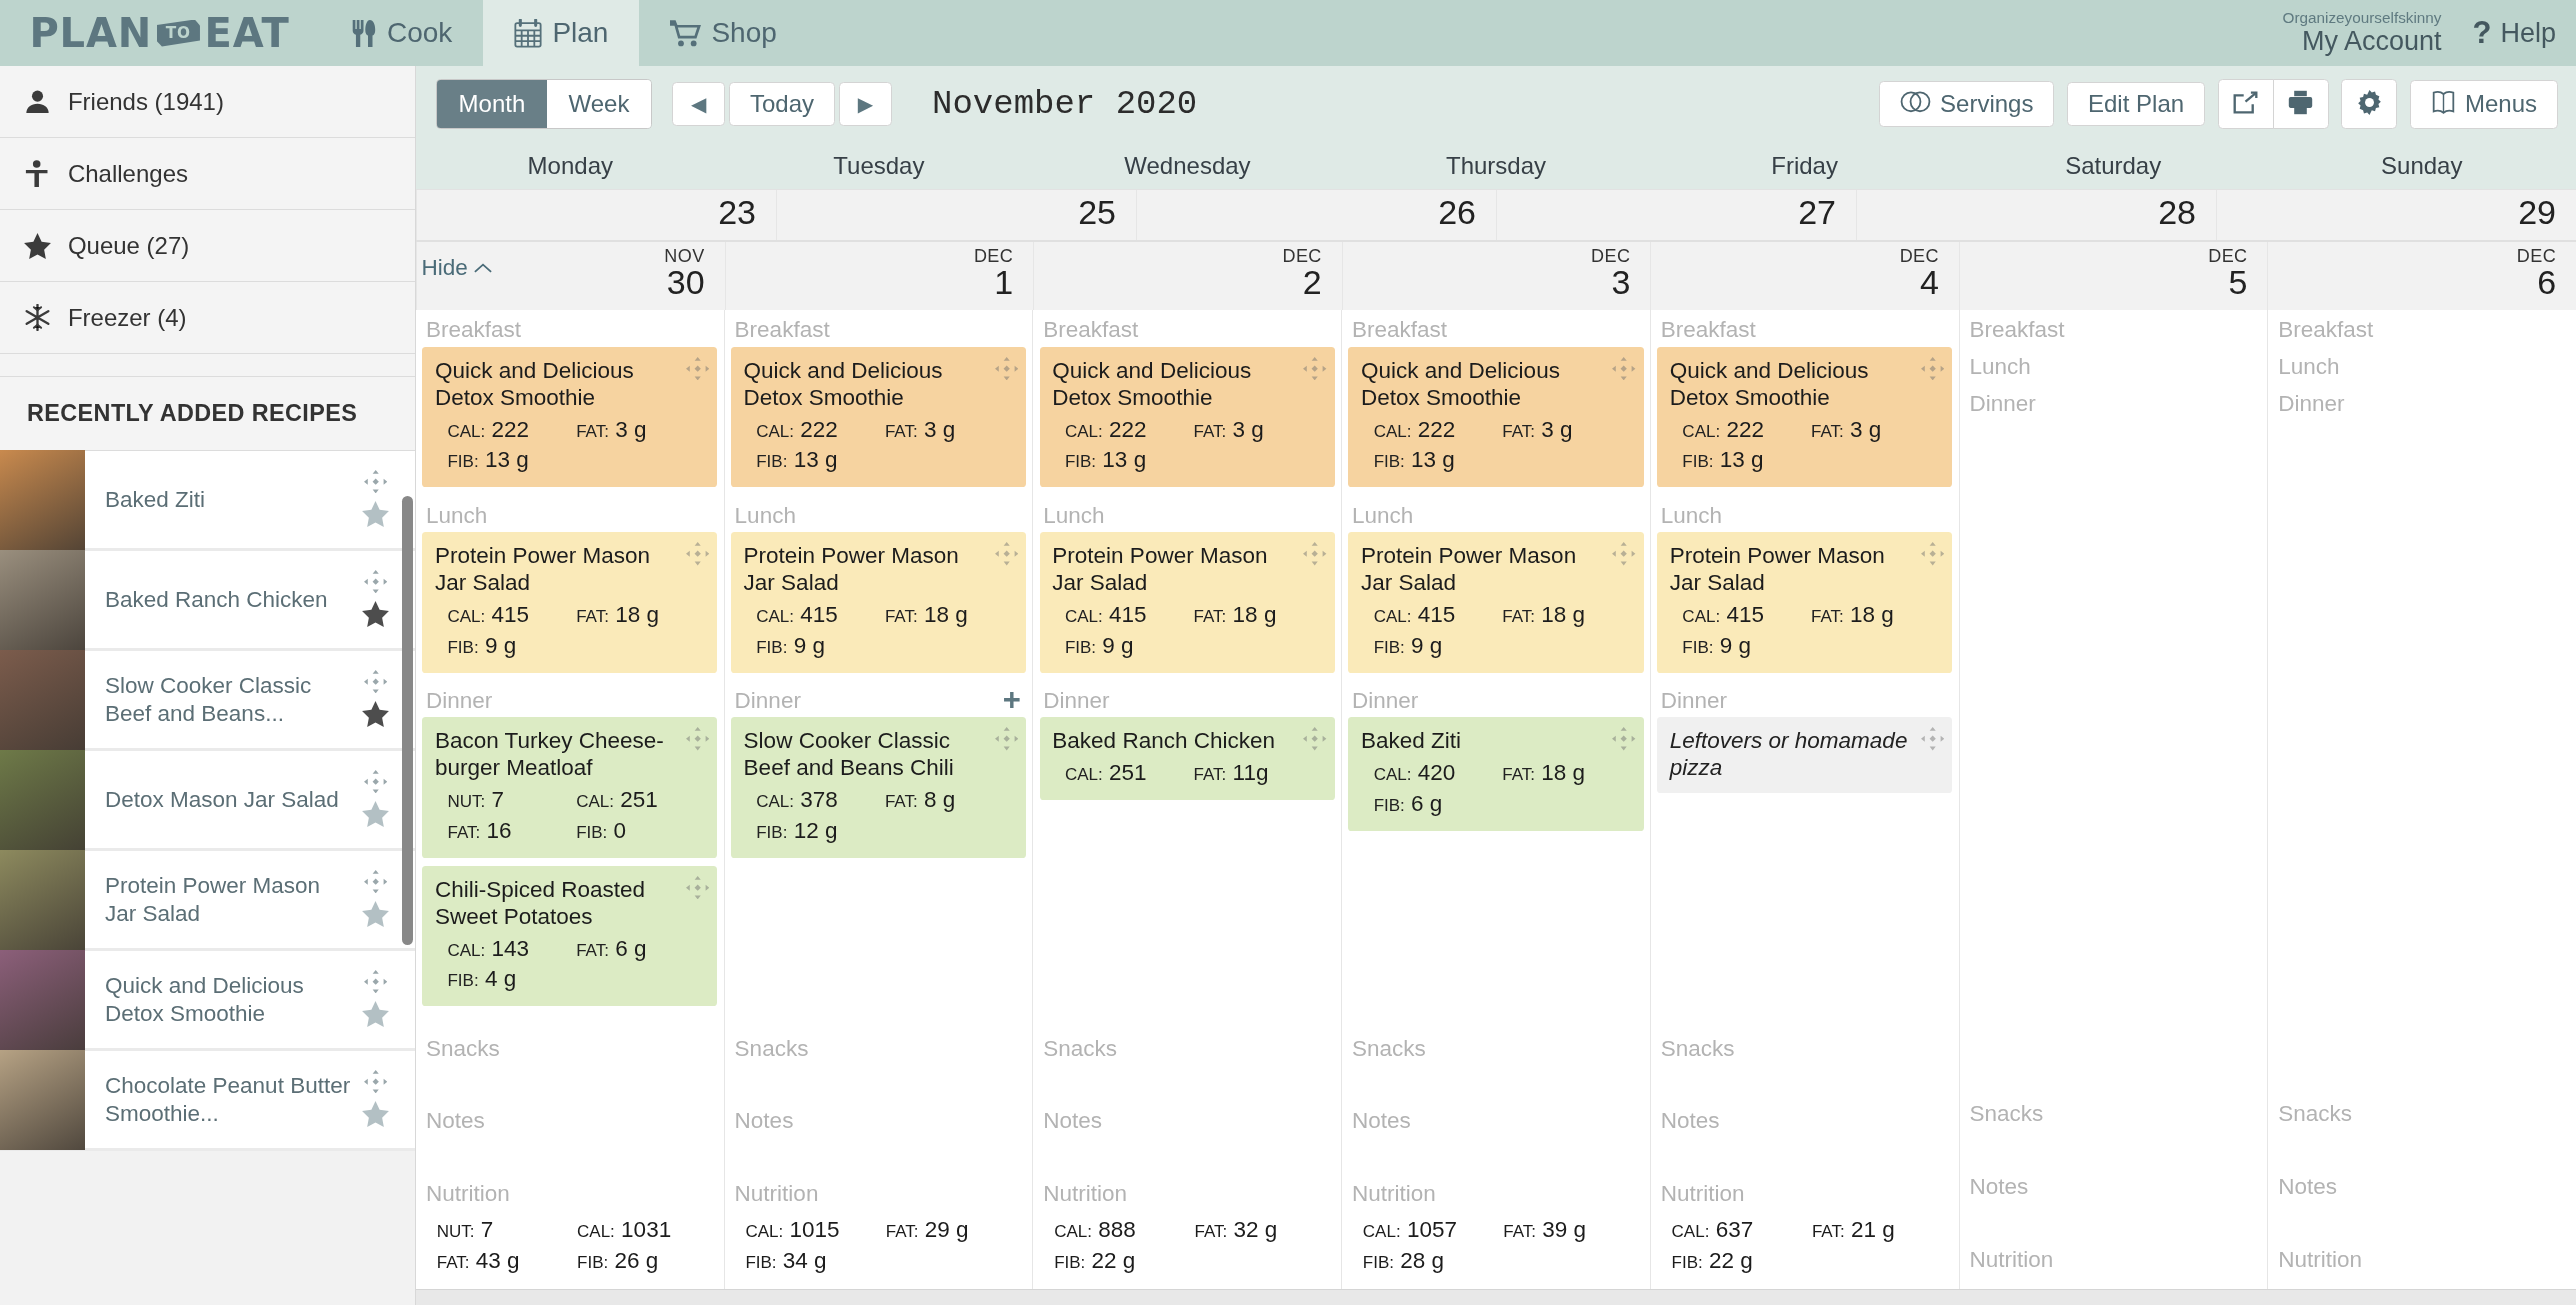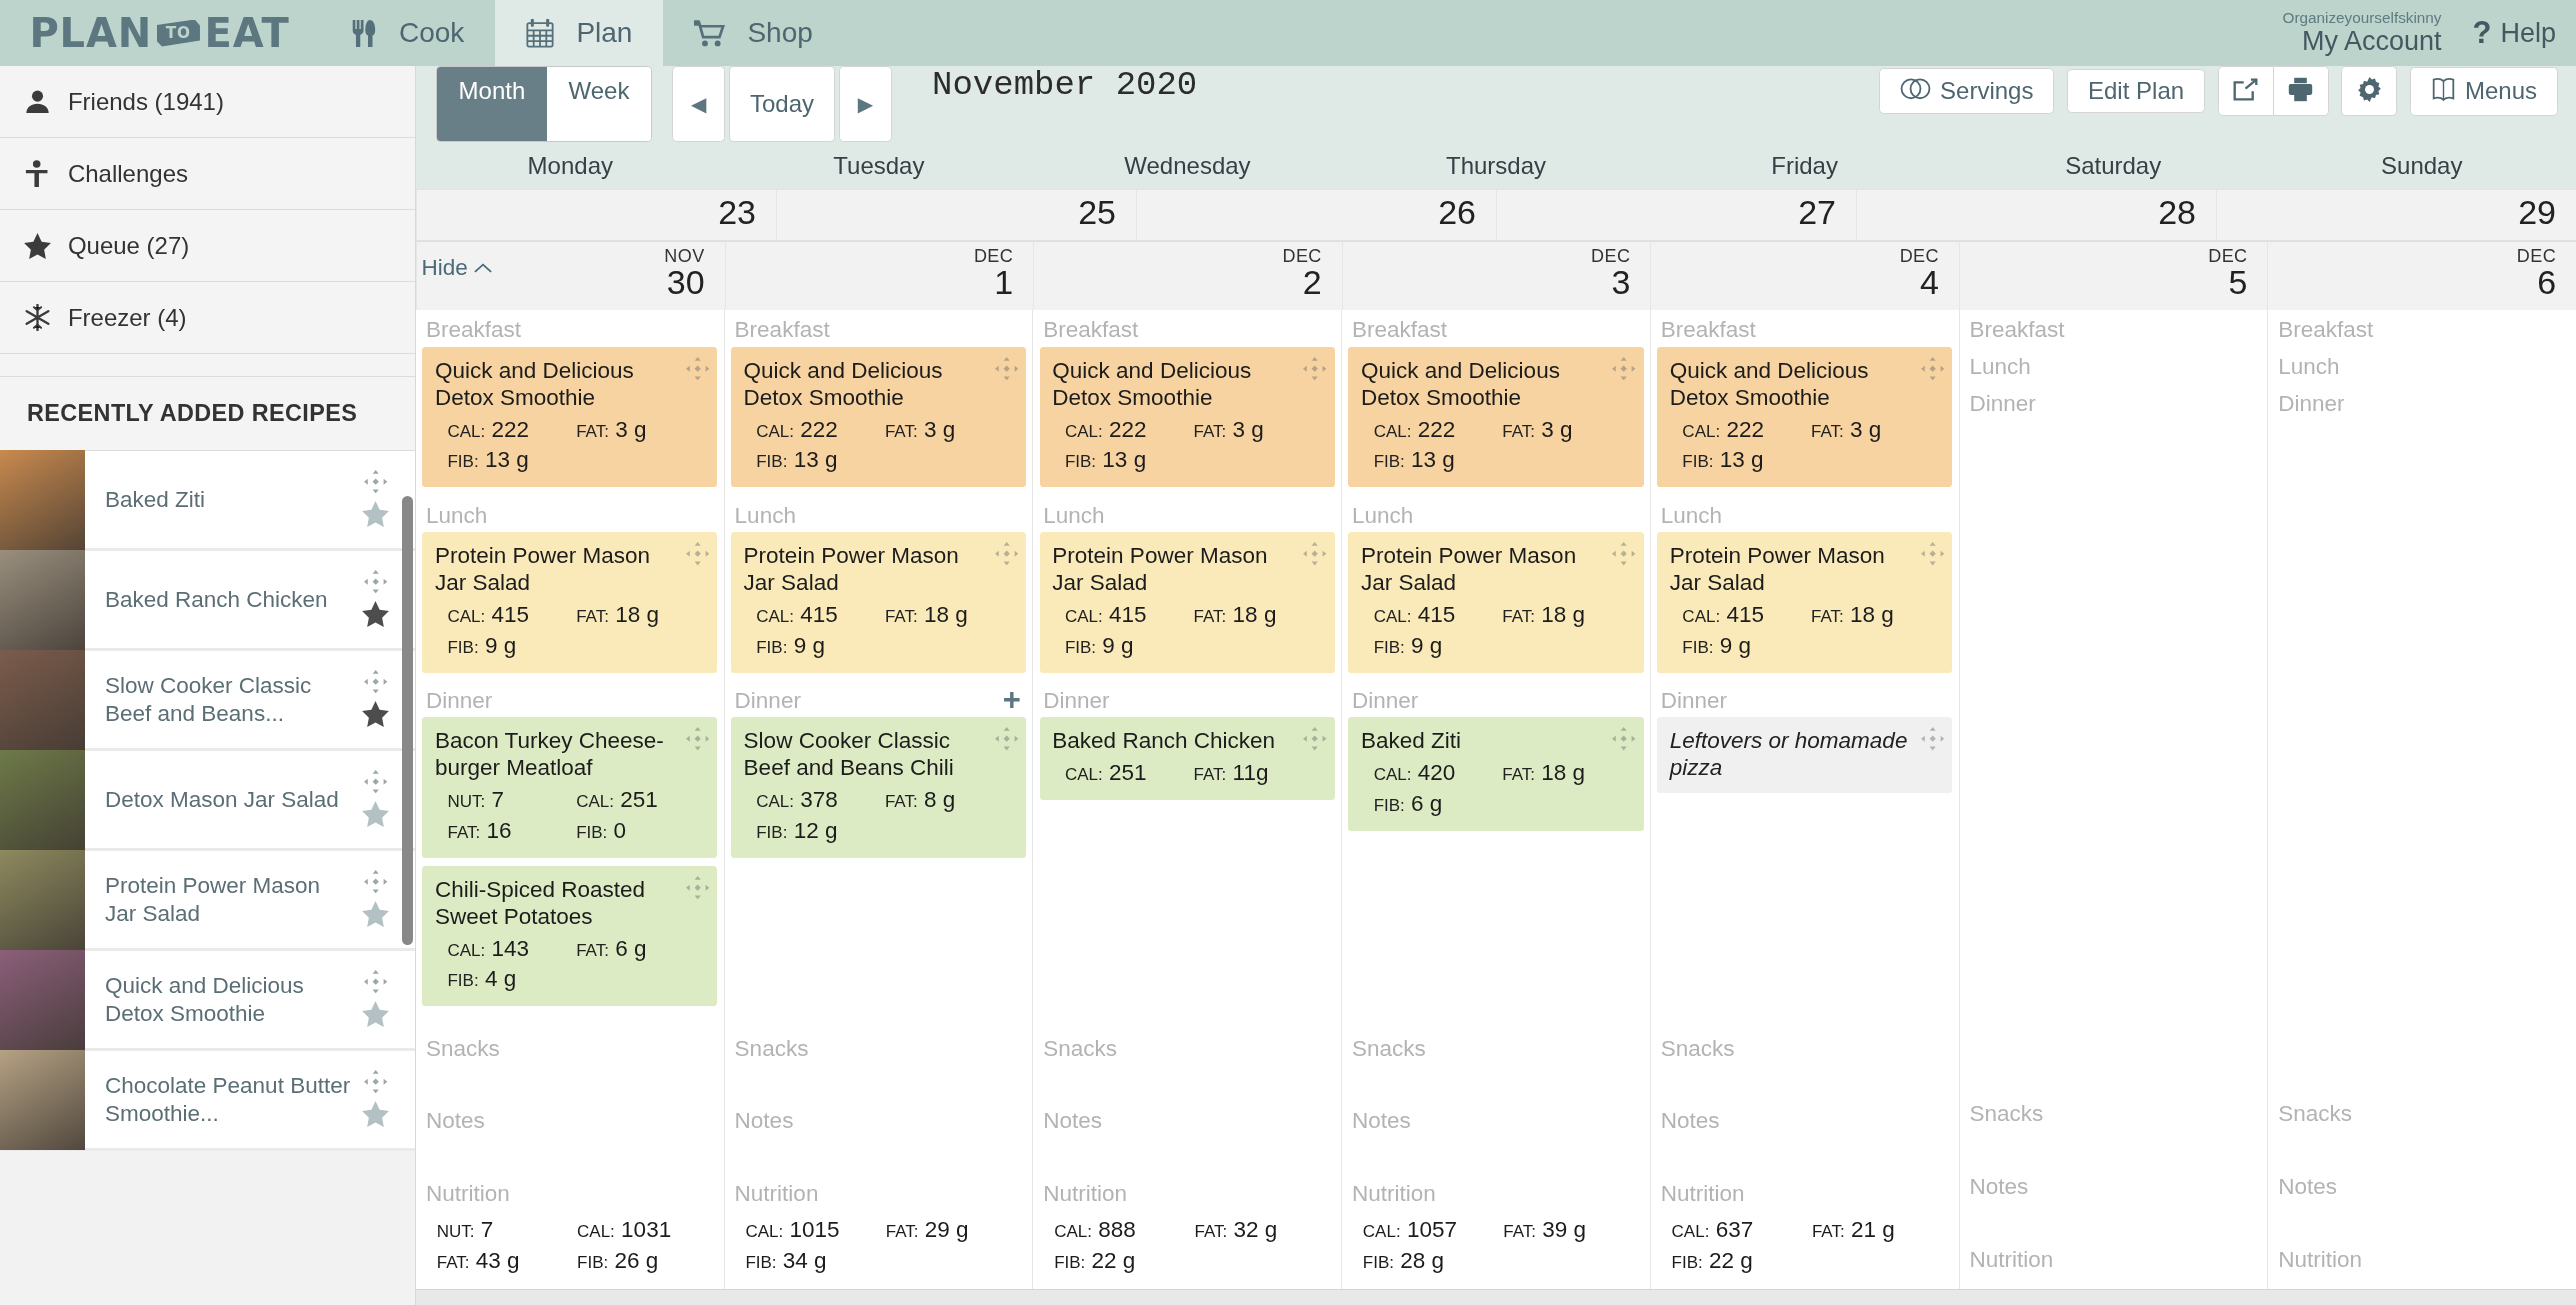--- a/index.html
+++ b/index.html
@@ -31,21 +31,21 @@
     display: inline-block; position: relative;
     background: #5d7780; color: #bdd4cd;
     font-size: 15.3px; font-weight: bold;
     padding: 4.5px 9px; margin: 0 2.7px;
     clip-path: polygon(0% 20%, 88% 0%, 100% 22%, 100% 78%, 12% 100%, 0% 80%);
   }
   .nav {
     display: flex; align-items: stretch;
   }
   .nav-item {
-    display: flex; align-items: center; gap: 22px;
+    display: flex; align-items: center; gap: 10px;
     padding: 0 31px; font-size: 28px; color: #4e6670;
     cursor: pointer;
   }
   .nav-item.active { background: #dfeae6; }
   .nav-ico { display: flex; align-items: center; color: #55707a; }
   .topright {
     position: absolute; right: 0; top: 0; height: 100%;
     display: flex; align-items: center; gap: 31px; padding-right: 20px;
   }
   .acct { text-align: right; line-height: 1.12; }
@@ -89,21 +89,21 @@
   }
   .recipe-icons { width: 50px; display: flex; flex-direction: column; align-items: center; gap: 5.4px; }
   .scrollbar {
     position: absolute; right: 1.8px; top: 430px; width: 11.7px; height: 449px;
     background: #888; border-radius: 6.3px;
   }
 
   
   .cal { flex: 1; display: flex; flex-direction: column; overflow: hidden; }
   .cal-toolbar {
-    height: 76px; background: #dfeae6; display: flex; 
+    height: 76px; background: #dfeae6; display: flex; align-items: center;
     padding: 0 20px; gap: 20px; position: relative;
   }
   .btn {
     background: #fff; border: 0.9px solid #d4d4d4; border-radius: 4.5px;
     font-size: 24px; color: #4e6670; padding: 9px 20px; cursor: pointer;
     display: flex; align-items: center; gap: 9px; line-height: 1;
   }
   .seg { display: flex; border-radius: 4.5px; overflow: hidden; border: 0.9px solid #c8c8c8; }
   .seg > div {
     font-size: 24px; padding: 10px 21.6px; background: #fff; color: #4e6670; cursor: pointer;

